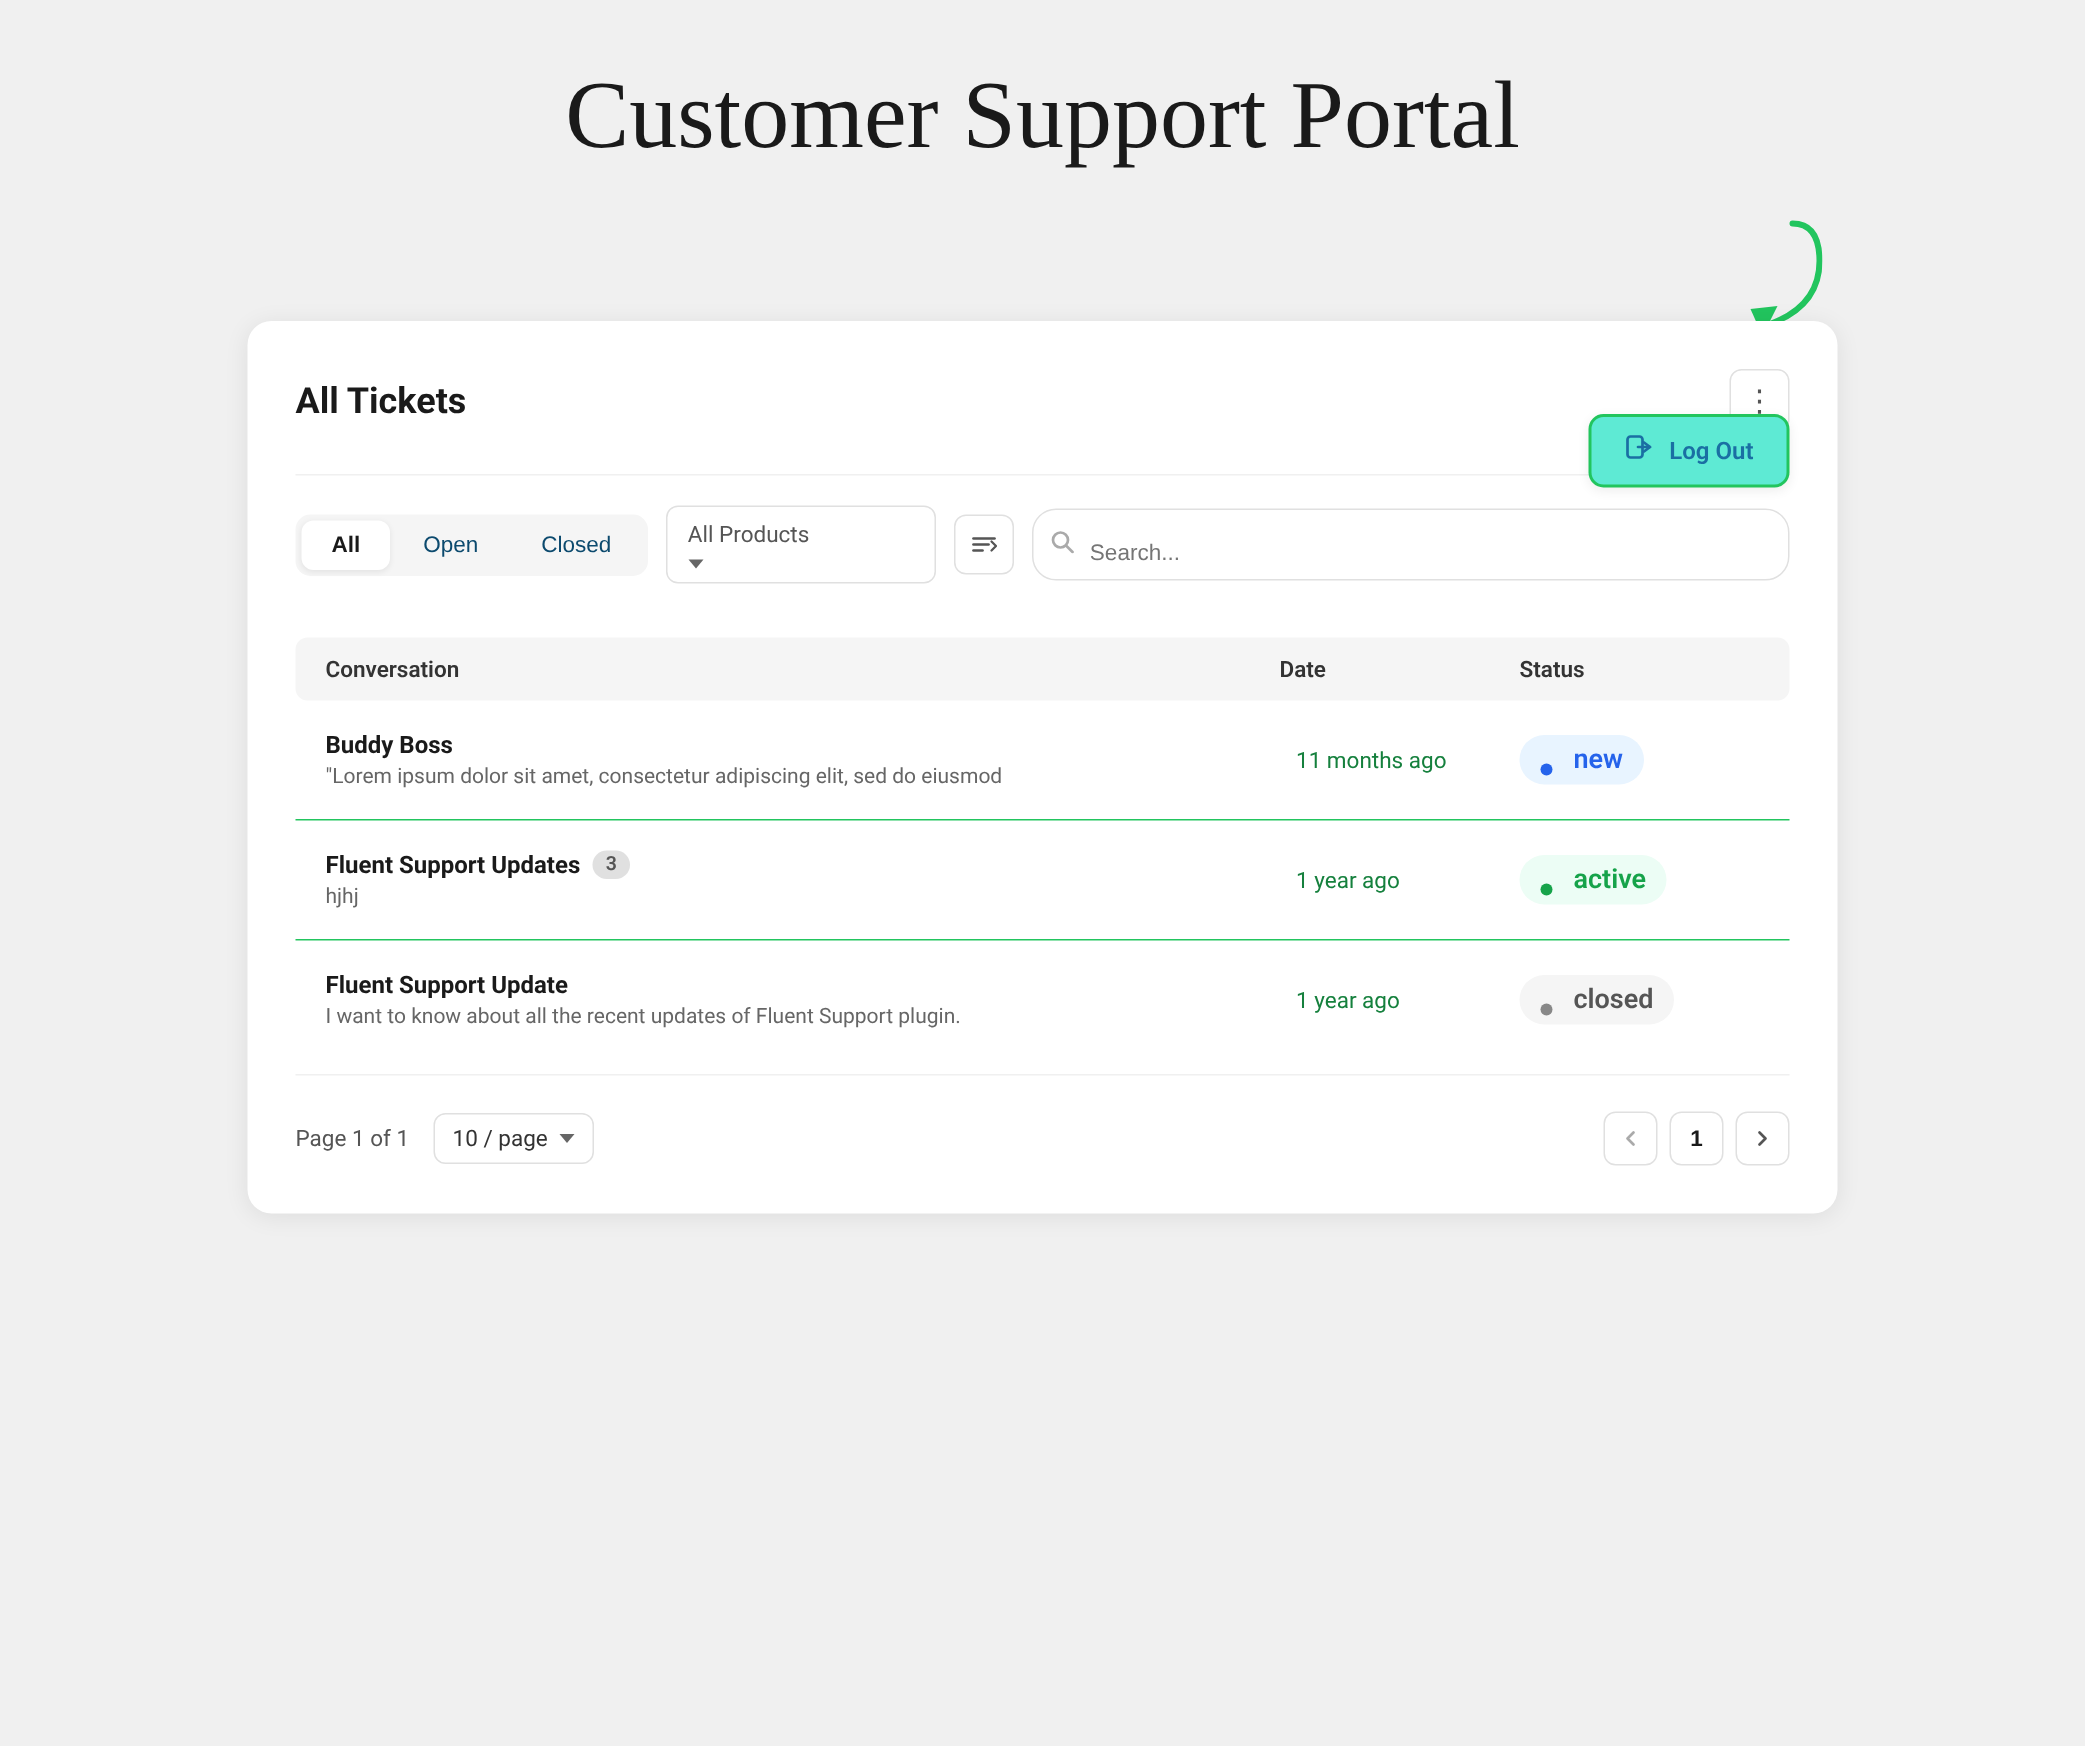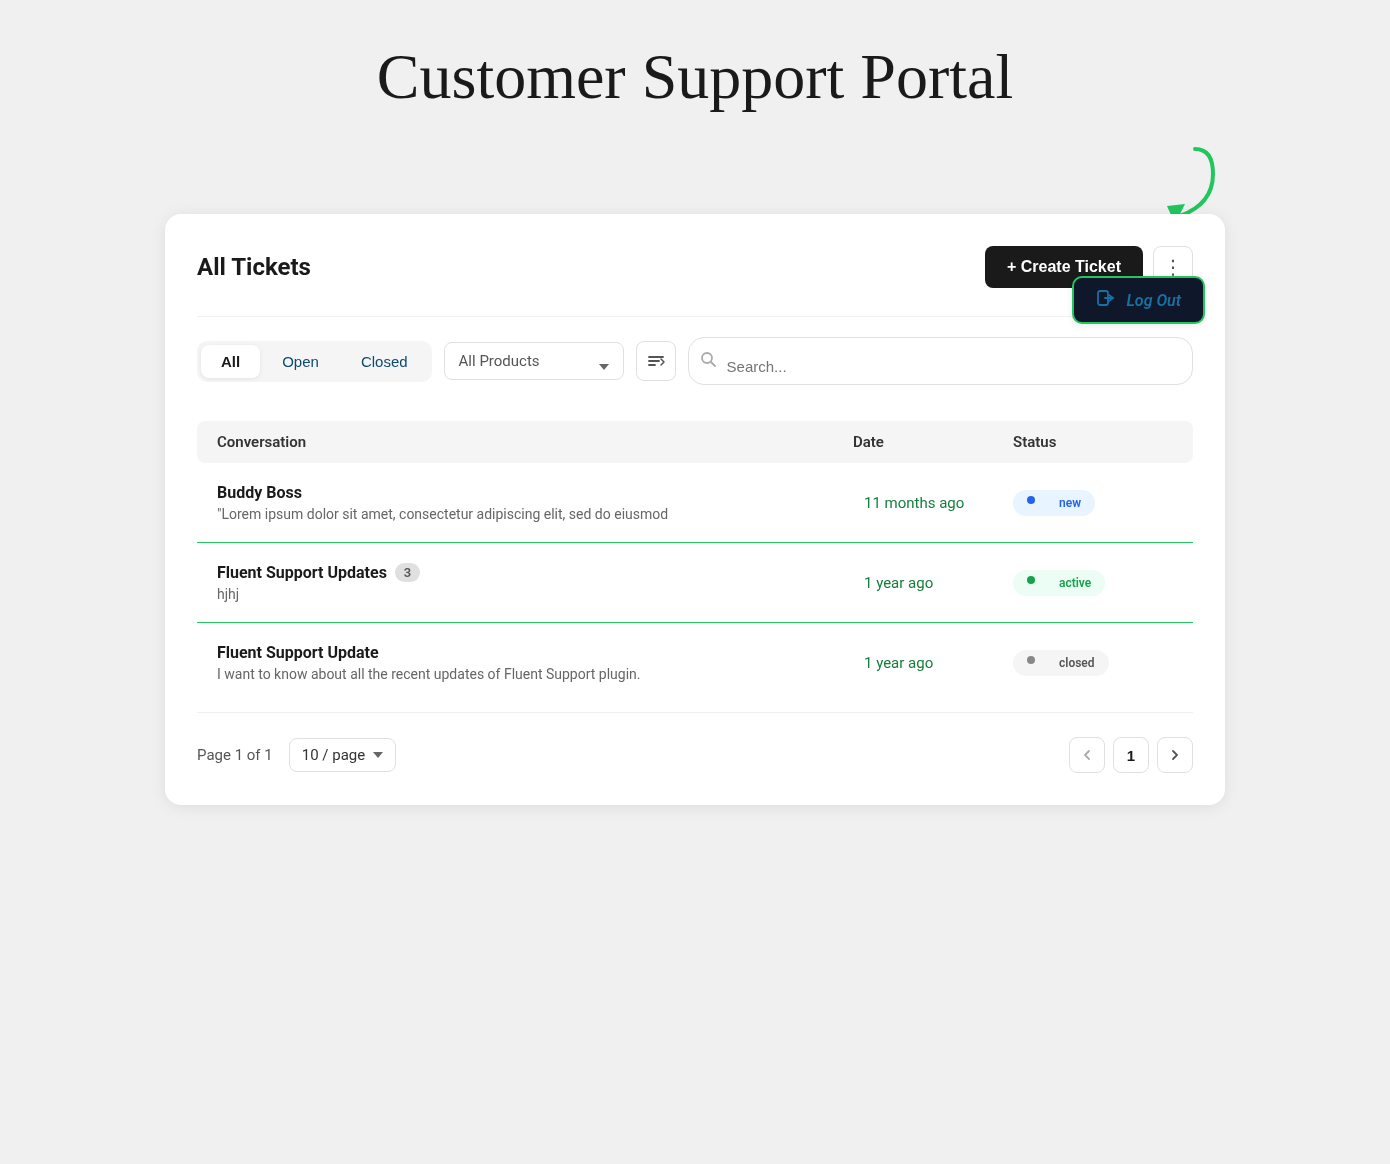--- a/index.html
+++ b/index.html
@@ -92,35 +92,34 @@
       justify-content: center;
       cursor: pointer;
       font-size: 20px;
       color: #555;
     }
 
     
     .logout-popup {
       position: absolute;
       top: 62px;
-      right: 20px;
-      background: #0f172a;
+      right: 32px;
+      background: #5eead4;
       border: 2.5px solid #22c55e;
       border-radius: 10px;
       padding: 10px 22px;
       display: flex;
       align-items: center;
       gap: 10px;
       font-size: 16px;
       color: #1a6fa3;
       font-weight: 600;
       z-index: 10;
       cursor: pointer;
       box-shadow: 0 2px 8px rgba(0,0,0,0.07);
-      font-style: italic;
     }
 
     .logout-icon {
       font-size: 18px;
       color: #1a6fa3;
     }
 
     
     .filters-row {
       display: flex;
@@ -152,31 +151,32 @@
 
     .filter-tab.active {
       background: #fff;
       color: #1a1a1a;
       font-weight: 600;
       box-shadow: 0 1px 4px rgba(0,0,0,0.08);
     }
 
     .product-select {
       display: flex;
-      align-items: flex-end;
+      align-items: flex-start;
       gap: 8px;
       border: 1.5px solid #e0e0e0;
       border-radius: 8px;
       padding: 9px 14px;
       background: #fff;
       font-size: 15px;
       color: #555;
       cursor: pointer;
       min-width: 180px;
       justify-content: space-between;
+      flex-direction: column;
     }
 
     .sort-btn {
       border: 1.5px solid #e0e0e0;
       border-radius: 8px;
       background: #fff;
       width: 40px;
       height: 40px;
       display: flex;
       align-items: center;
@@ -264,25 +264,25 @@
     }
 
     .date-cell {
       font-size: 15px;
       color: #15803d;
       margin-left: 11px;
     }
 
     .status-badge {
       display: inline-flex;
-      align-items: flex-start;
-      gap: 24px;
+      align-items: flex-end;
+      gap: 14px;
       border-radius: 20px;
       padding: 6px 14px;
-      font-size: 12px;
+      font-size: 18px;
       font-weight: 600;
     }
 
     .status-new {
       background: #e8f4ff;
       color: #2563eb;
     }
 
     .status-active {
       background: #ecfdf5;
@@ -392,21 +392,20 @@
     <path d="M70 5 Q88 5 88 30 Q88 60 55 72" stroke="#22c55e" stroke-width="4" fill="none" stroke-linecap="round"></path>
     <polygon points="50,80 60,60 42,62" fill="#22c55e"></polygon>
   </svg>
 </div>
 
 <div class="card">
 
   <div class="card-header">
     <span class="card-header-title">All Tickets</span>
     <div class="card-header-actions">
-      <button class="create-ticket-btn">+ Create Ticket</button>
       <button class="more-btn">
         <span>⋮</span>
       </button>
     </div>
   </div>
 
   <div class="logout-popup">
     <span class="logout-icon">
       <svg width="20" height="20" viewBox="0 0 20 20" fill="none" xmlns="http://www.w3.org/2000/svg">
         <rect x="2" y="3" width="10" height="14" rx="2" stroke="#1a6fa3" stroke-width="1.8" fill="none"></rect>

